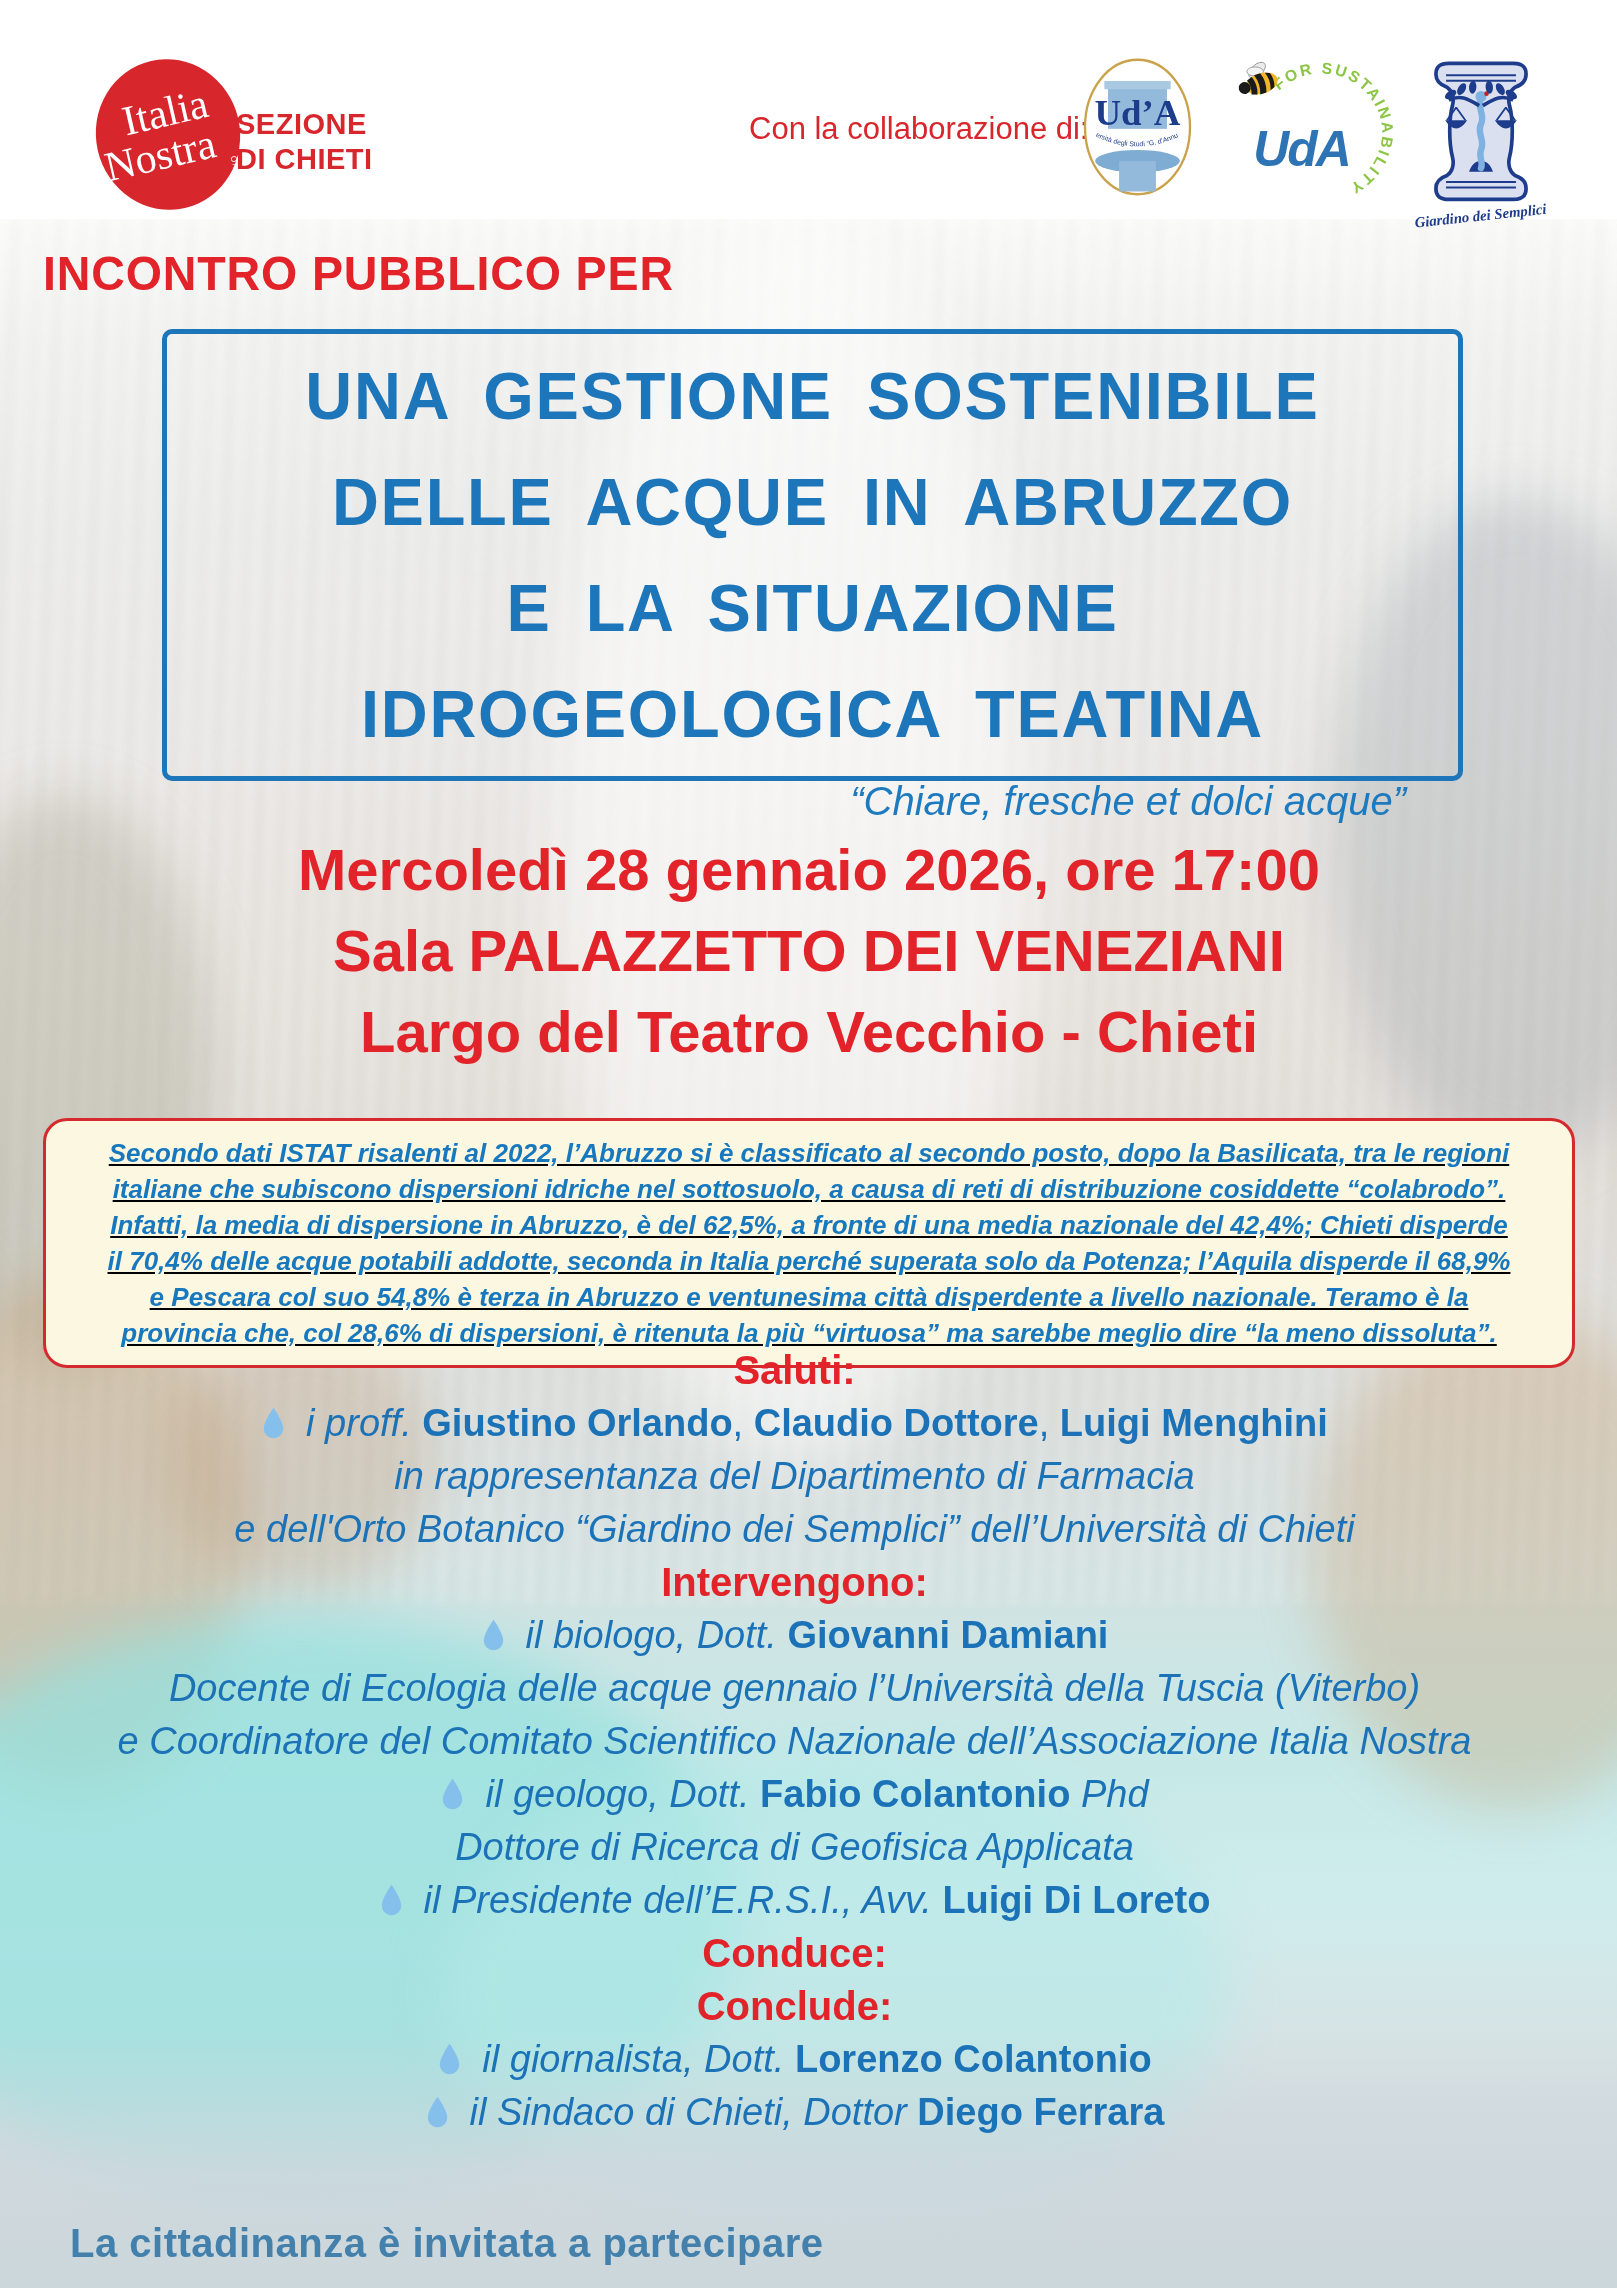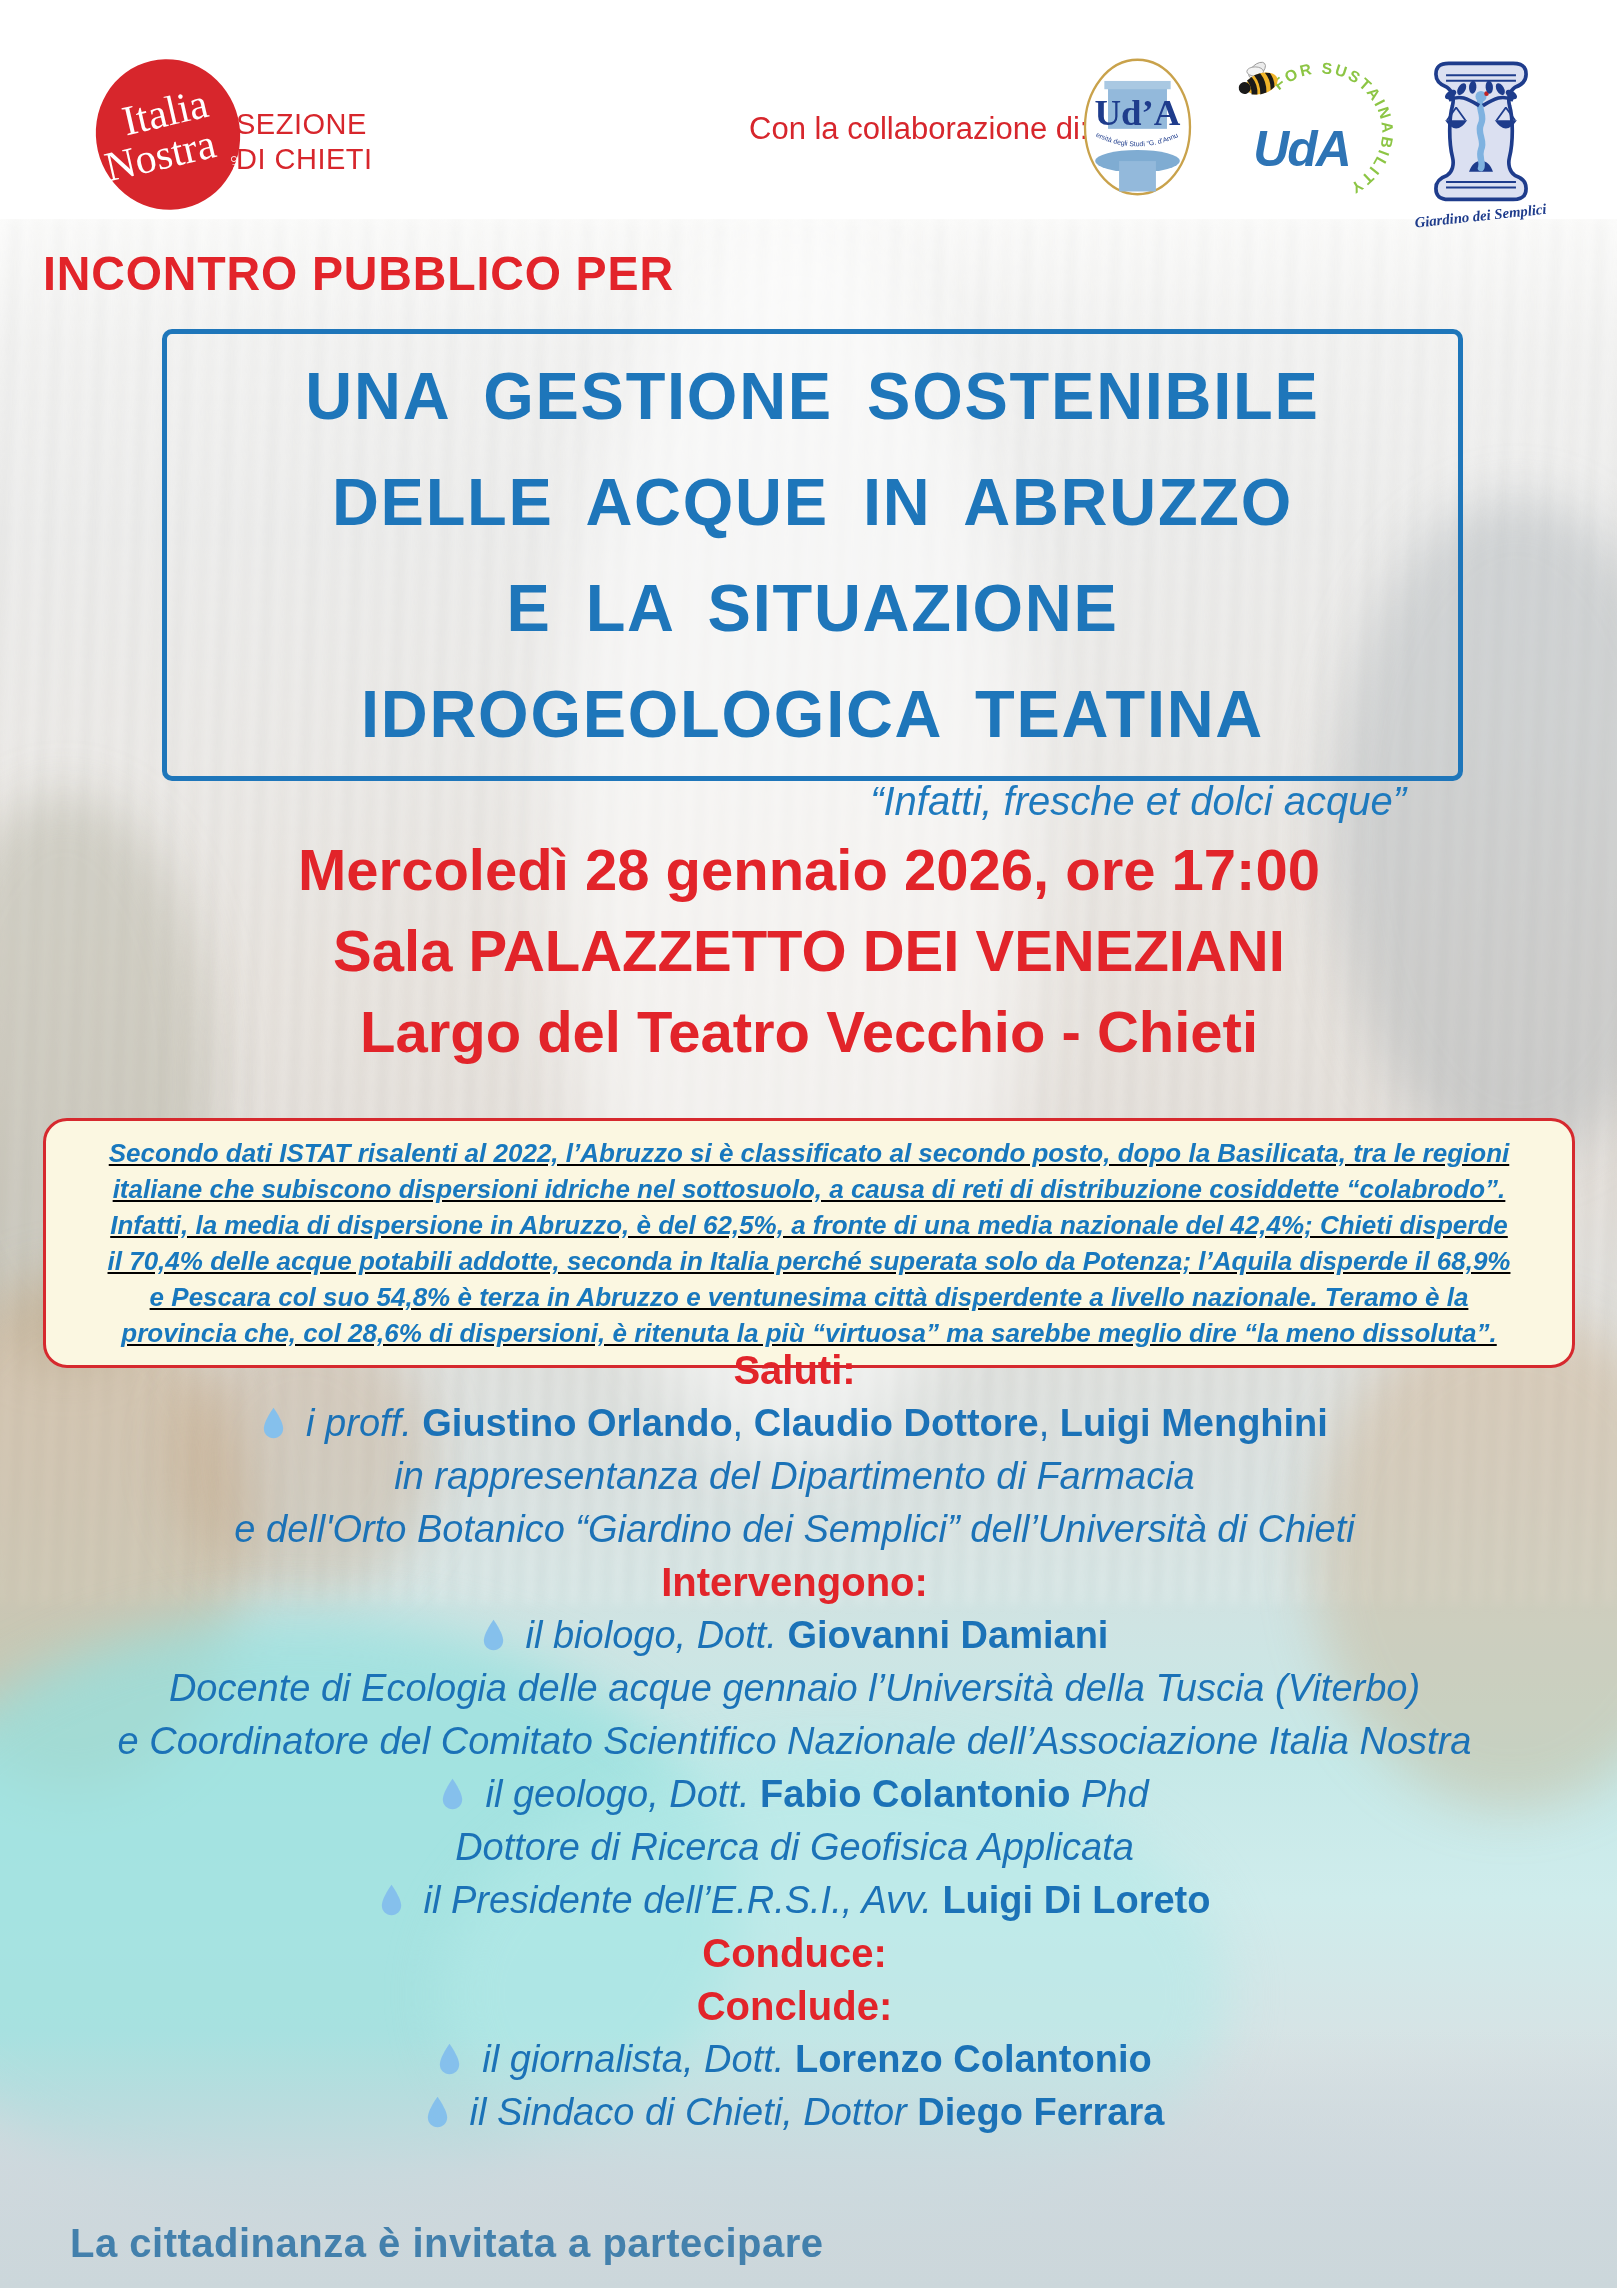--- a/index.html
+++ b/index.html
@@ -42,21 +42,21 @@
   
   .in-logo{position:absolute;left:96px;top:59px;width:144px;height:151px;transform:rotate(-13deg);}
   .in-oval{position:absolute;inset:0;background:#d7262c;border-radius:50%;}
   .in-text{position:absolute;left:0;top:33px;width:100%;color:#ffffff;
     font-family:"Liberation Serif", serif;font-size:42px;line-height:41px;}
   .in-l1{margin-left:31px;}
   .in-l2{margin-left:3.7px;}
   .in-onlus{position:absolute;left:126px;top:111px;color:#ffffff;font-size:8.3px;
     writing-mode:vertical-rl;letter-spacing:0.9px;font-family:"Liberation Sans",sans-serif;}
   .in-sezione{position:absolute;left:236px;top:107px;color:#d7262c;
-    font-size:29px;font-weight:400;line-height:35px;letter-spacing:0.5px;}
+    font-size:29px;font-weight:700;line-height:35px;letter-spacing:0.5px;}
   
   .collab-label{position:absolute;left:749px;top:111px;color:#d7262c;font-size:31px;}
   .partner{position:absolute;}
   .p-uda{left:1082px;top:57px;}
   .p-bee{left:1231px;top:54px;}
   .p-giardino{left:1412px;top:54px;}
   
   .kicker{position:absolute;left:43px;top:245px;color:#e2242a;
     font-size:49px;font-weight:700;letter-spacing:0.9px;transform:scaleX(.95);transform-origin:left;}
   
@@ -186,21 +186,21 @@
 
   <div class="kicker">INCONTRO PUBBLICO PER</div>
 
   <div class="title-box" id="title-box">
       <div class="title-line">UNA GESTIONE SOSTENIBILE</div>
       <div class="title-line">DELLE ACQUE IN ABRUZZO</div>
       <div class="title-line">E LA SITUAZIONE</div>
       <div class="title-line">IDROGEOLOGICA TEATINA</div>
     </div>
 
-  <div class="quote">“Infatti, fresche et dolci acque”</div>
+  <div class="quote">“Chiare, fresche et dolci acque”</div>
 
   <div class="event">
     <div>Mercoledì 28 gennaio 2026, ore 17:00</div>
     <div>Sala PALAZZETTO DEI VENEZIANI</div>
     <div>Largo del Teatro Vecchio - Chieti</div>
   </div>
 
   <div class="istat-box" id="istat-box">
       <div class="istat-line">Secondo dati ISTAT risalenti al 2022, l’Abruzzo si è classificato al secondo posto, dopo la Basilicata, tra le regioni</div>
       <div class="istat-line">italiane che subiscono dispersioni idriche nel sottosuolo, a causa di reti di distribuzione cosiddette “colabrodo”.</div>

